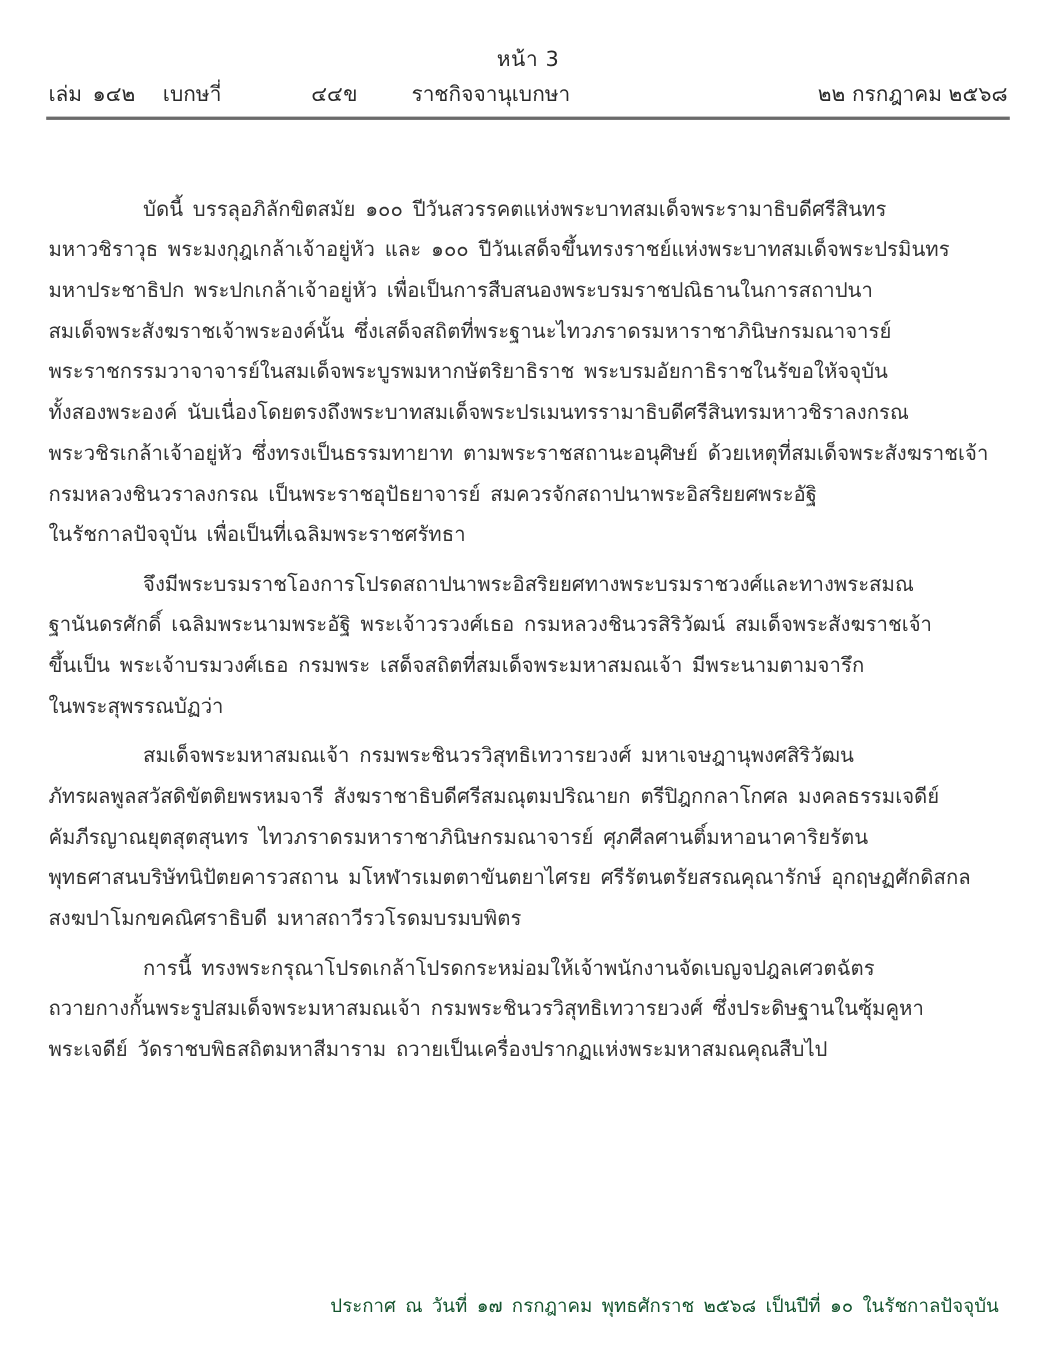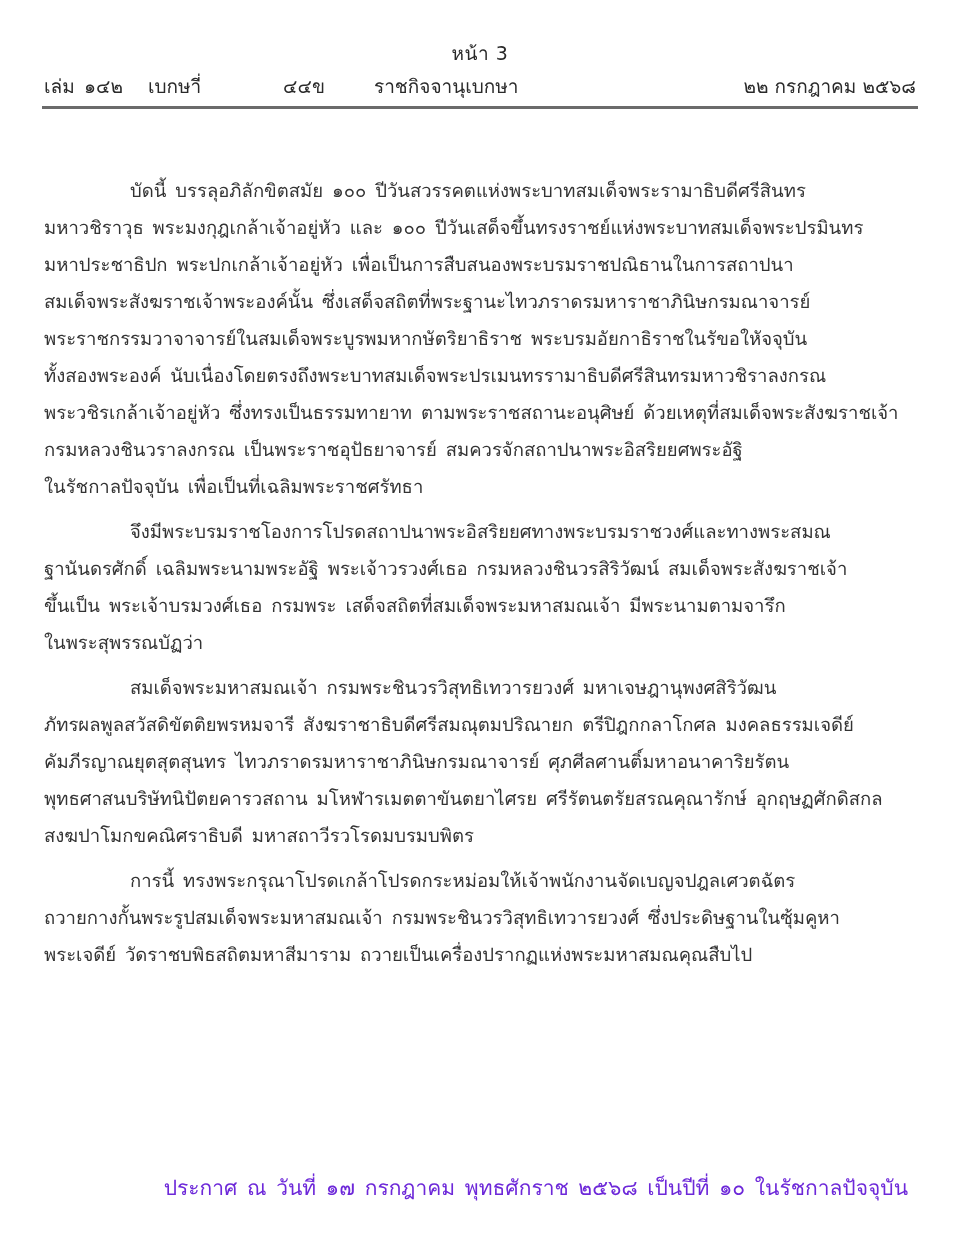--- a/index.html
+++ b/index.html
@@ -76,23 +76,23 @@
       overflow: hidden;
     }
     .para .line.first {
       padding-left: 86px;
     }
     .para { text-indent: 0; }
     .closing {
       position: absolute;
       top: 1173px;
       right: 52px;
-      font-size: 21px;
+      font-size: 17px;
       line-height: 30px;
-      color: #6d28d9;
+      color: #14532d;
       white-space: nowrap;
       word-spacing: 3px;
     }
   </style>
 </head>
 <body>
 
 <div class="page-number">หน้า 3</div>
 
 <div class="header-row">

